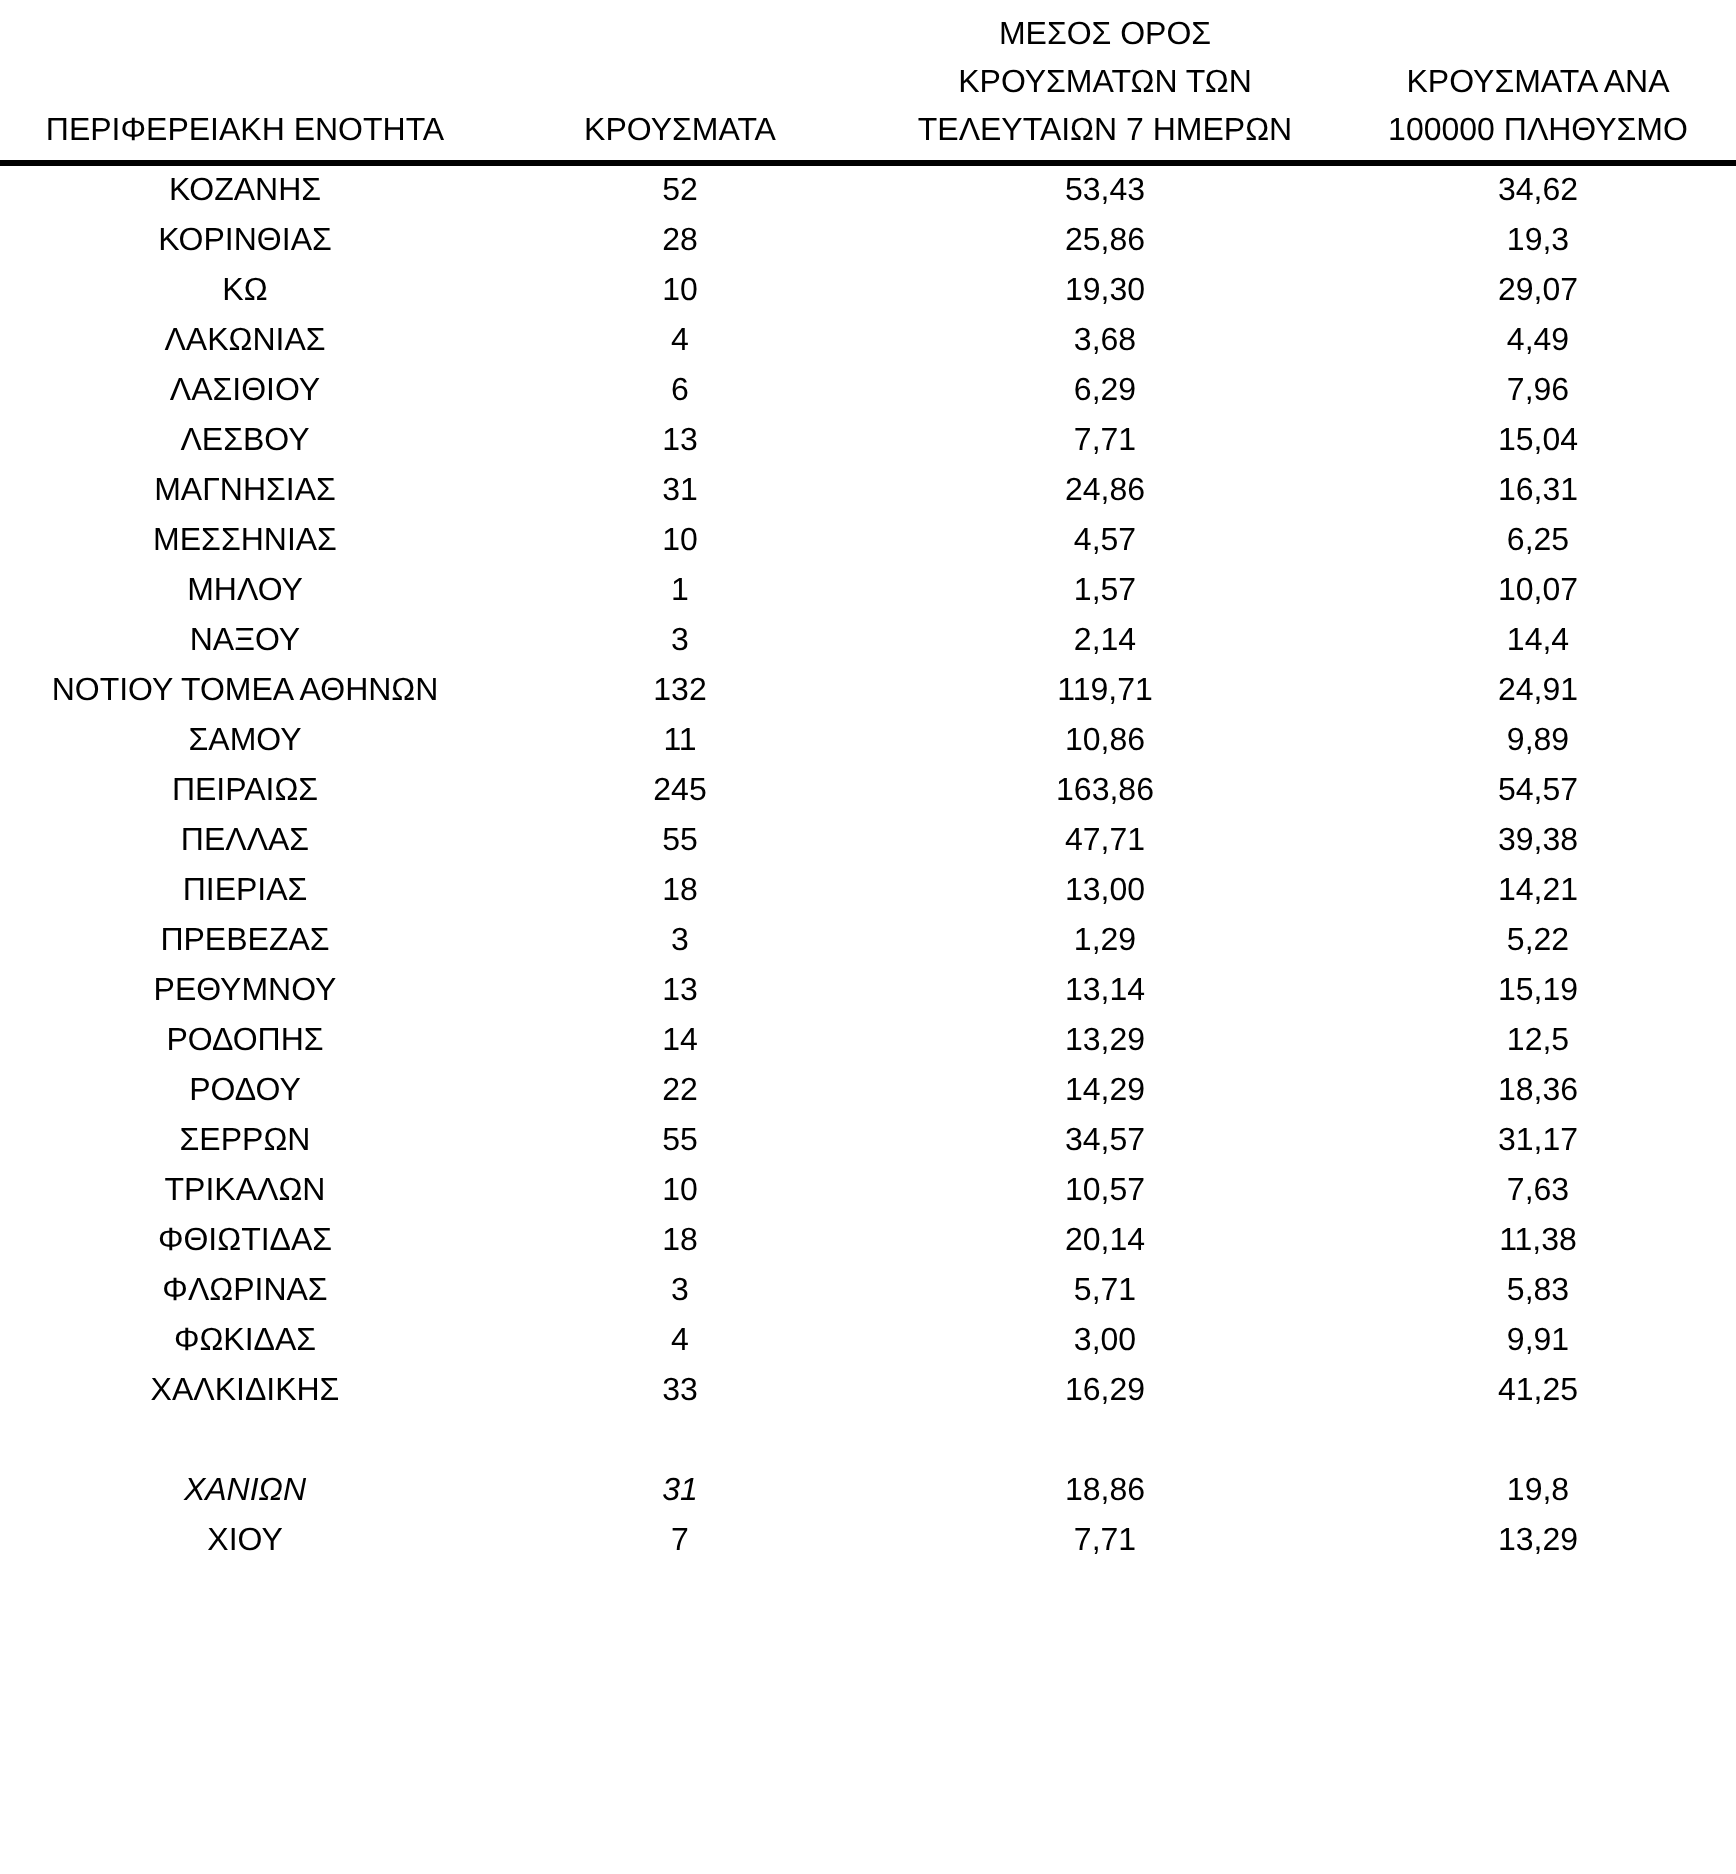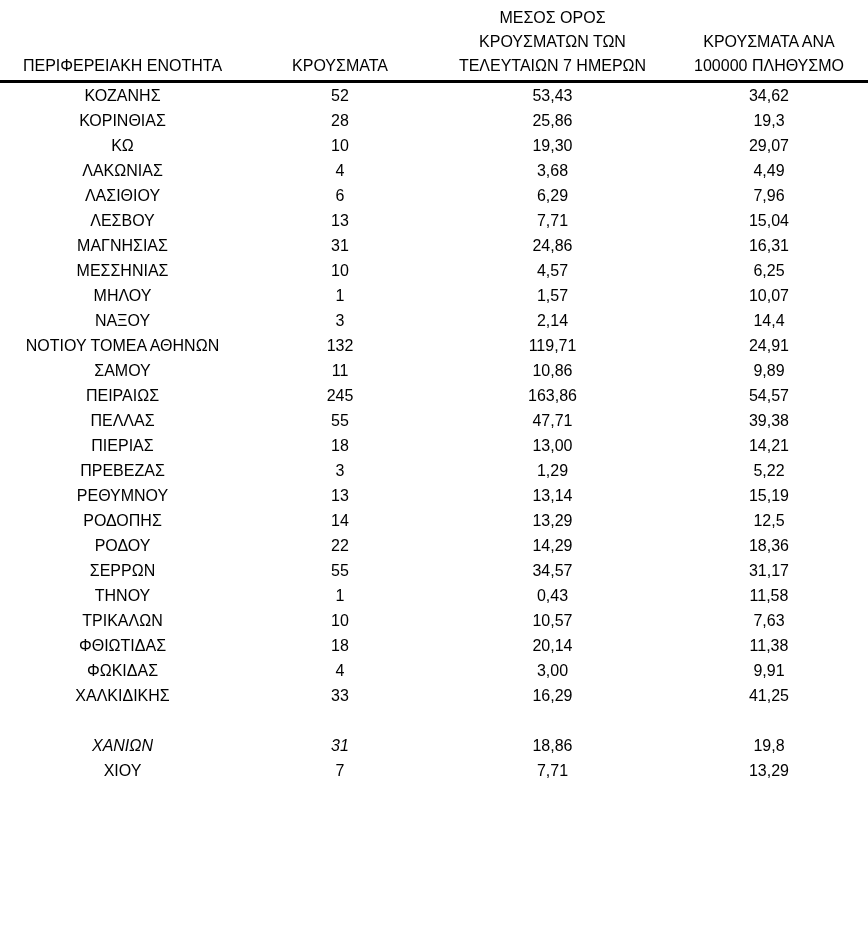--- a/index.html
+++ b/index.html
@@ -193,36 +193,36 @@
           <td>14,29</td>
           <td>18,36</td>
         </tr>
         <tr>
           <td>ΣΕΡΡΩΝ</td>
           <td>55</td>
           <td>34,57</td>
           <td>31,17</td>
         </tr>
         <tr>
-          <td>ΤΗΝΟΥ</td>
-          <td>1</td>
-          <td>0,43</td>
-          <td>11,58</td>
-        </tr>
-        <tr>
           <td>ΤΡΙΚΑΛΩΝ</td>
           <td>10</td>
           <td>10,57</td>
           <td>7,63</td>
         </tr>
         <tr>
           <td>ΦΘΙΩΤΙΔΑΣ</td>
           <td>18</td>
           <td>20,14</td>
           <td>11,38</td>
+        </tr>
+        <tr>
+          <td>ΦΛΩΡΙΝΑΣ</td>
+          <td>3</td>
+          <td>5,71</td>
+          <td>5,83</td>
         </tr>
         <tr>
           <td>ΦΩΚΙΔΑΣ</td>
           <td>4</td>
           <td>3,00</td>
           <td>9,91</td>
         </tr>
         <tr>
           <td>ΧΑΛΚΙΔΙΚΗΣ</td>
           <td>33</td>

